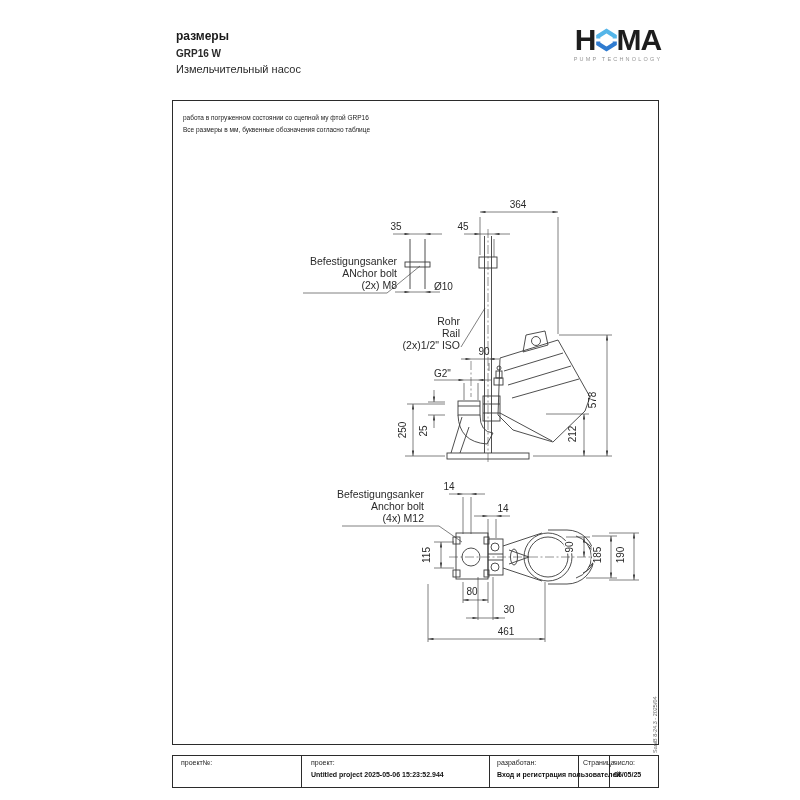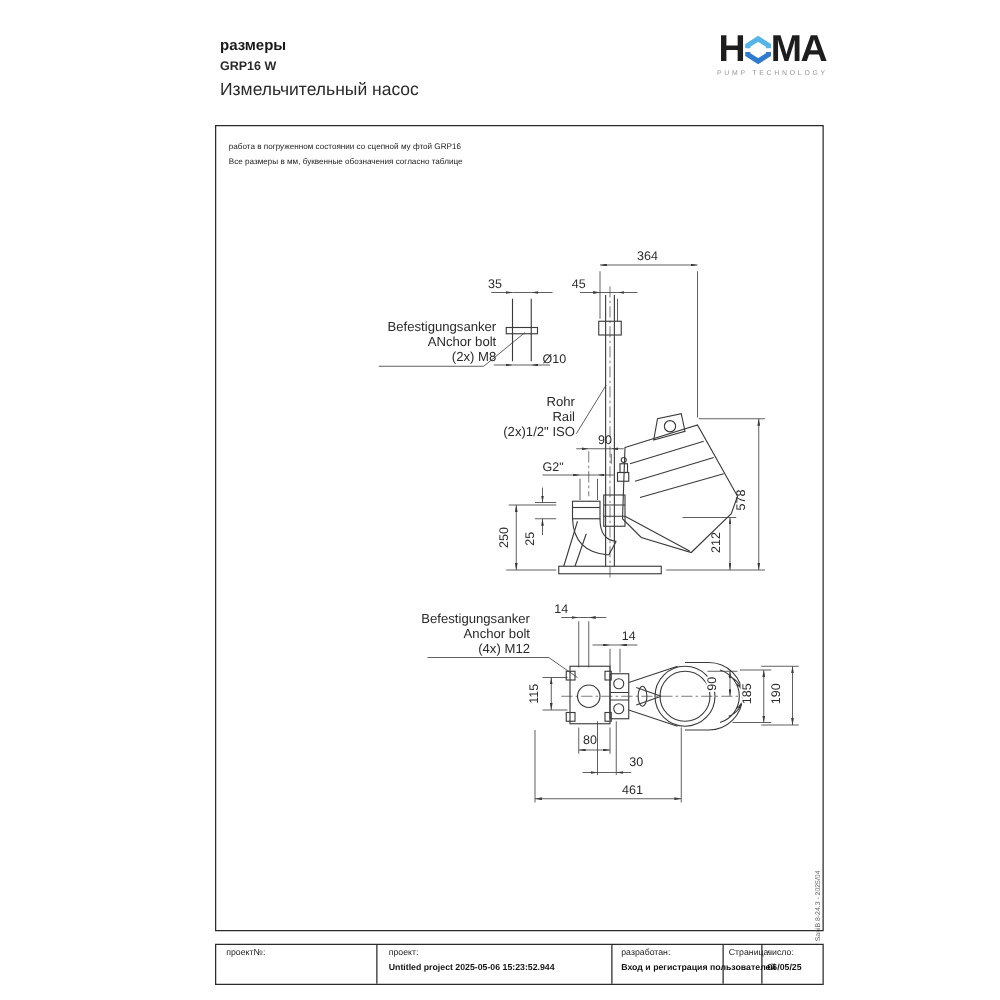--- a/index.html
+++ b/index.html
@@ -1,21 +1,21 @@
 <!DOCTYPE html>
 <html><head>
 <meta charset="utf-8">
 <style>
   html,body{margin:0;padding:0;background:#fff;}
   .page{position:relative;width:800px;height:800px;background:#fff;font-family:"Liberation Sans",sans-serif;overflow:hidden;}
   .abs{position:absolute;}
   
   .hd-title{left:176px;top:29px;font-size:12px;font-weight:bold;color:#1a1a1a;}
   .hd-model{left:176px;top:48px;font-size:10px;color:#2a2a2a;font-weight:bold;}
-  .hd-sub{left:176px;top:63px;font-size:14px;color:#2a2a2a;}
+  .hd-sub{left:176px;top:63px;font-size:11px;color:#2a2a2a;}
   .logo{left:573px;top:26px;width:90px;text-align:center;}
   .logo-row{display:flex;align-items:center;justify-content:center;}
   .logo-letter{font-size:30px;font-weight:900;color:#1d1d1d;letter-spacing:-1px;line-height:28px;}
   .logo-tag{font-size:5.5px;letter-spacing:2.2px;color:#979797;margin-top:2px;white-space:nowrap;}
   
   .frame{left:172px;top:100px;width:485px;height:643px;border:1px solid #2b2b2b;}
   .note{position:absolute;left:10px;font-size:6.5px;color:#222;white-space:nowrap;}
   .drawing{position:absolute;left:0;top:0;width:485px;height:643px;}
   svg text{font-family:"Liberation Sans",sans-serif;fill:#2a2a2a;}
   .dt{font-size:10px;}

